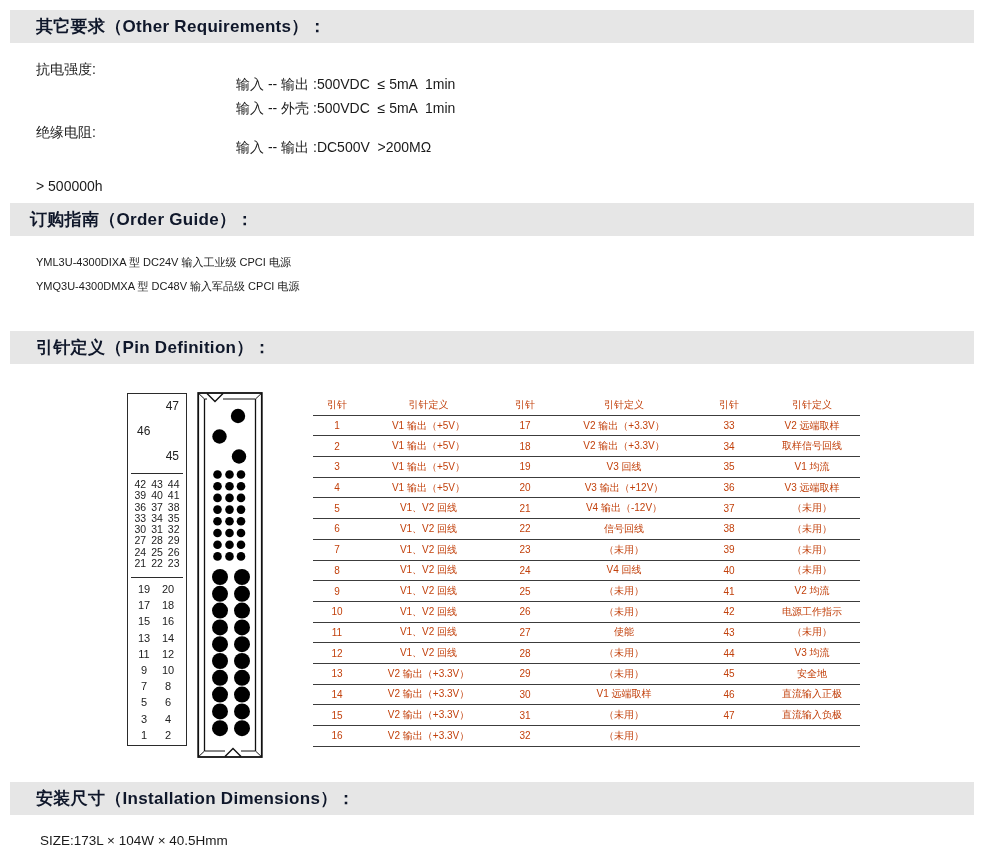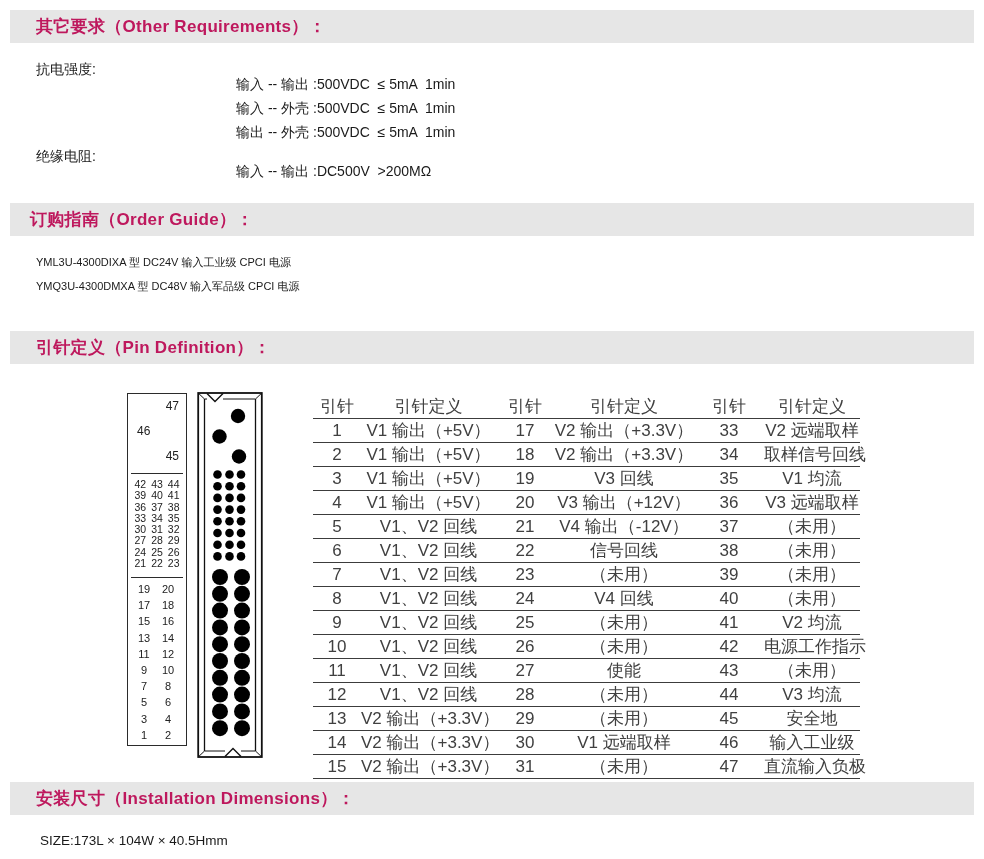--- a/index.html
+++ b/index.html
@@ -4,21 +4,21 @@
 <style>
   html,body{margin:0;padding:0;background:#fff;}
   #page{
     position:relative;width:984px;height:859px;background:#ffffff;overflow:hidden;
     font-family:"Liberation Sans","DejaVu Sans",sans-serif;color:#1a1a1a;
   }
   .section-bar{
     position:absolute;left:10px;width:964px;height:33px;background:#e6e6e6;
     display:flex;align-items:center;padding-left:26px;box-sizing:border-box;
   }
-  .section-title{font-size:17px;font-weight:bold;color:#be185d;letter-spacing:.3px;}
+  .section-title{font-size:17px;font-weight:bold;color:#0f172a;letter-spacing:.3px;}
   #bar-other{top:10px;}
   #bar-order{top:203px;padding-left:20px;}
   #bar-pin{top:331px;}
   #bar-install{top:782px;}
 
   
   #req-block{position:absolute;left:36px;top:57px;font-size:14px;line-height:24px;}
   .req-group{display:flex;}
   .req-label{width:200px;}
   .req-values{white-space:pre;margin-top:15px;}
@@ -44,42 +44,42 @@
   #pin-double-rows{position:absolute;top:187px;left:6px;right:8px;}
   .dbl-row{display:flex;justify-content:space-between;height:16.2px;font-size:11px;line-height:16.2px;}
   .dbl-row span{width:20px;text-align:center;display:inline-block;}
 
   
   #connector{position:absolute;left:197px;top:391px;}
 
   
   #pin-table{
     position:absolute;left:313px;top:395px;width:547px;
-    border-collapse:collapse;font-size:17px;color:#404040;table-layout:fixed;
+    border-collapse:collapse;font-size:10px;color:#c2410c;table-layout:fixed;
   }
   #pin-table th,#pin-table td{
     border-bottom:1px solid #3c3c3c;height:19.7px;padding:0;margin:0;
     text-align:center;font-weight:normal;white-space:nowrap;overflow:visible;
   }
 
   
   #size-line{position:absolute;left:40px;top:833px;font-size:13.5px;}
 </style>
 </head>
 <body>
 
 <div id="page">
 
   <div class="section-bar" id="bar-other" style="background: rgb(230, 230, 230);">
     <span class="section-title">其它要求（Other Requirements）：</span>
   </div>
   <div id="req-block">
       <div class="req-group">
         <div class="req-label">抗电强度:</div>
-        <div class="req-values"><div class="req-value">输入 -- 输出 :500VDC  ≤ 5mA  1min</div><div class="req-value">输入 -- 外壳 :500VDC  ≤ 5mA  1min</div><div class="req-value">输出 -- 外壳 :500VDC  ≤ 5mA  1min</div></div>
+        <div class="req-values"><div class="req-value">输入 -- 输出 :500VDC  ≤ 5mA  1min</div><div class="req-value">输入 -- 外壳 :500VDC  ≤ 5mA  1min</div></div>
       </div>
       <div class="req-group">
         <div class="req-label">绝缘电阻:</div>
         <div class="req-values"><div class="req-value">输入 -- 输出 :DC500V  &gt;200MΩ</div></div>
       </div>
       <div class="req-group">
         <div class="req-values"><div class="req-value">&gt; 500000h</div></div>
       </div>
     </div>
 
@@ -375,21 +375,21 @@
           <td>（未用）</td>
           <td>45</td>
           <td>安全地</td>
         </tr>
         <tr>
           <td>14</td>
           <td>V2 输出（+3.3V）</td>
           <td>30</td>
           <td>V1 远端取样</td>
           <td>46</td>
-          <td>输入工业级</td>
+          <td>直流输入正极</td>
         </tr>
         <tr>
           <td>15</td>
           <td>V2 输出（+3.3V）</td>
           <td>31</td>
           <td>（未用）</td>
           <td>47</td>
           <td>直流输入负极</td>
         </tr>
         <tr>

